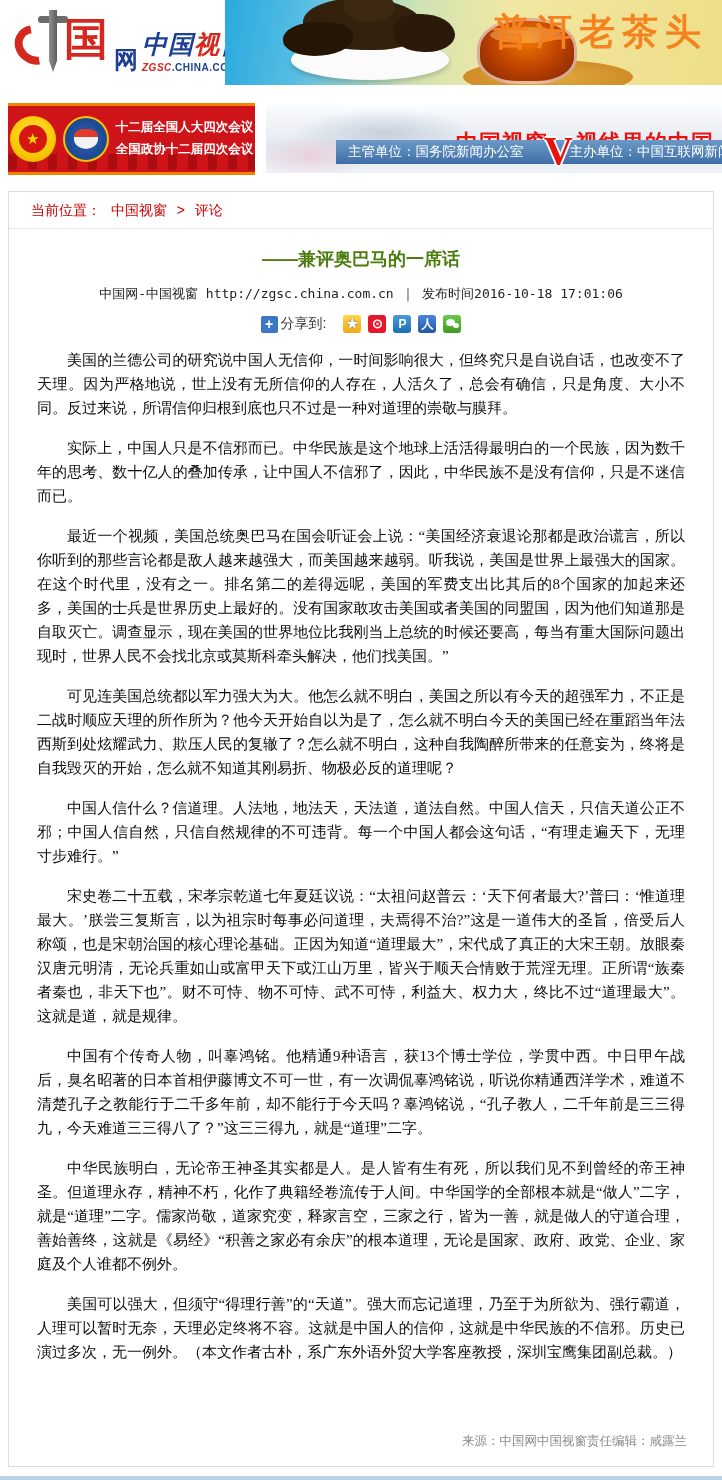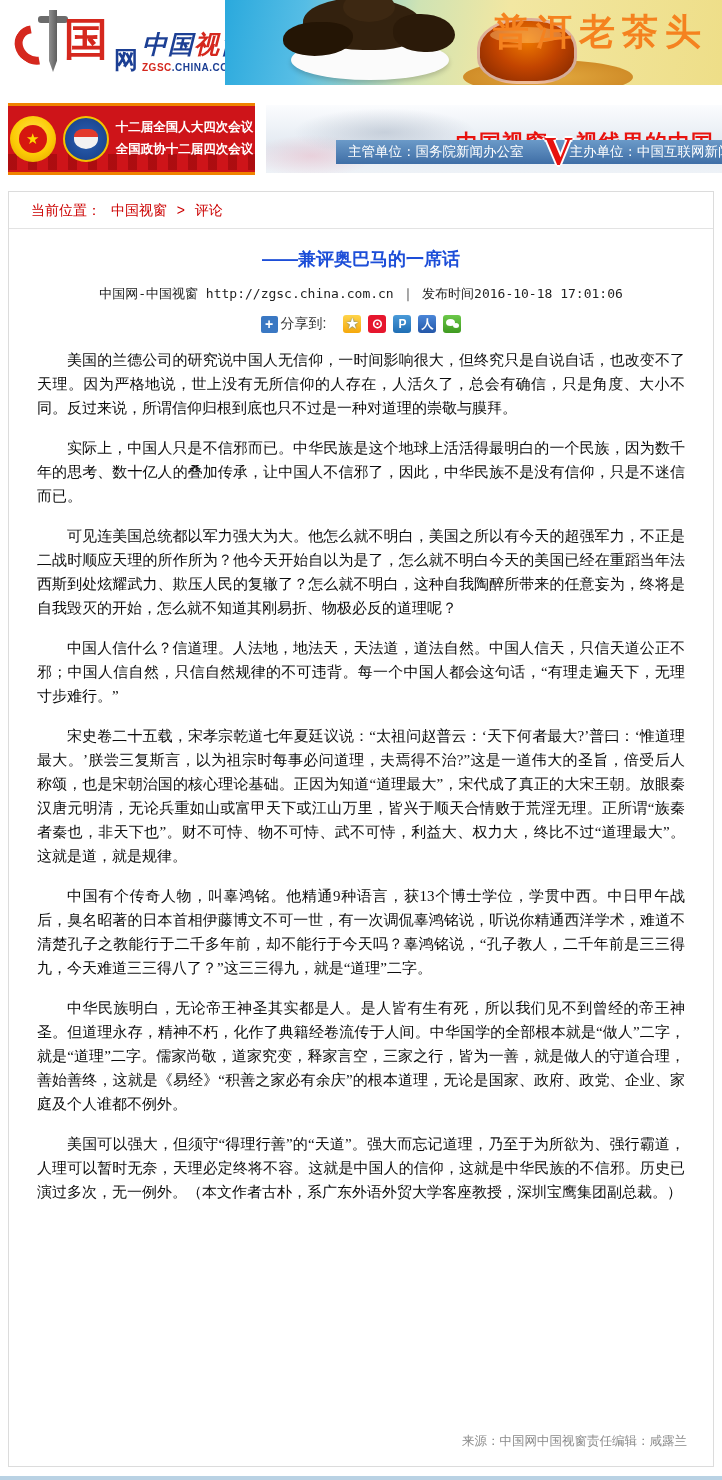--- a/index.html
+++ b/index.html
@@ -23,21 +23,21 @@
     font-weight:bold; font-size:44px; color:#d5281e; line-height:1; }
   .logo-wang { position:absolute; left:108px; top:38px; font-weight:bold; font-size:24px; color:#1c3f94; }
   .cw-logo { position:absolute; left:136px; top:22px; white-space:nowrap; }
   .cw-main { font-weight:bold; font-size:25px; font-style:italic; letter-spacing:1px; }
   .cw-blue { color:#1c3f94; } .cw-red { color:#d5281e; }
   .magnifier { position:absolute; right:14px; top:-4px; width:13px; height:13px; border:3px solid #8a8a8a;
     border-radius:50%; background:rgba(230,230,230,.6); }
   .magnifier::after { content:""; position:absolute; left:10px; top:10px; width:3px; height:8px;
     background:#8a8a8a; transform:rotate(-45deg); }
   .cw-domain { font-size:10px; font-weight:bold; letter-spacing:.5px; margin-top:1px; text-align:center; }
-  .dom-red { color:#d5281e; } .dom-blue { color:#1c3f94; }
+  .dom-red { color:#d5281e;font-style:italic; } .dom-blue { color:#1c3f94; }
 
   .ad-banner { position:absolute; right:0; top:0; width:497px; height:85px; overflow:hidden; cursor:pointer;
     background:linear-gradient(100deg,#2aa9dd 0%,#56bde5 16%,#cfe3b4 38%,#f2e7a2 56%,#eede88 100%); }
   .mat { position:absolute; left:238px; top:60px; width:170px; height:34px; border-radius:50%;
     background:radial-gradient(#e2a93f,#c9811f); }
   .plate { position:absolute; left:66px; top:40px; width:158px; height:40px; border-radius:50%;
     background:#fbfbfb; box-shadow:0 3px 5px rgba(0,0,0,.18); }
   .blob { position:absolute; background:#33210e; }
   .b1 { left:78px; top:-2px; width:120px; height:52px; border-radius:46% 54% 40% 50%; }
   .b2 { left:58px; top:22px; width:70px; height:34px; border-radius:50% 40% 55% 45%; background:#241505; }
@@ -90,21 +90,21 @@
   
   .content-box { margin:16px 8px 0 8px; height:1276px; border:1px solid #dcdcdc; background:#fff;
     position:relative; overflow:hidden; }
   .breadcrumb { height:37px; line-height:37px; padding-left:22px; font-size:14px; color:#c00;
     border-bottom:1px solid #e3e3e3; }
   .breadcrumb span { margin-right:6px; }
   .bc-link { cursor:pointer; }
 
   .article-title { text-align:center; margin-top:22px; font-size:29px; font-weight:bold; color:#000;
     letter-spacing:2px; }
-  .article-subtitle { text-align:center; margin-top:18px; font-size:18px; font-weight:bold; color:#1d4ed8; }
+  .article-subtitle { text-align:center; margin-top:18px; font-size:18px; font-weight:bold; color:#4d7c0f; }
   .article-meta { text-align:center; margin-top:14px; font-size:13px; color:#222;
     font-family:"DejaVu Sans Mono", monospace; }
   .share-row { display:flex; justify-content:center; align-items:center; margin-top:11px; height:20px; }
   .share-plus { width:17px; height:17px; background:#3a78c3; color:#fff; font-weight:bold; font-size:14px;
     line-height:17px; text-align:center; border-radius:2px; cursor:pointer; }
   .share-label { font-size:14px; color:#333; margin:0 10px 0 3px; }
   .share-icon { width:18px; height:18px; border-radius:3px; margin-left:7px; cursor:pointer;
     color:#fff; font-size:12px; line-height:18px; text-align:center; font-weight:bold; position:relative; }
   .si-0 { background:linear-gradient(#ffd44a,#f5a80c); }
   .si-0 .g { color:#fff; text-shadow:0 0 2px #2b6fc0; font-size:13px; }
@@ -203,20 +203,21 @@
     <span class="share-icon si-3"><span class="g">人</span></span>
     <span class="share-icon si-4">
         <span class="bub1"></span>
         <span class="bub2"></span>
       </span>
   </div>
 
   <div class="article-body">
     <p>美国的兰德公司的研究说中国人无信仰，一时间影响很大，但终究只是自说自话，也改变不了天理。因为严格地说，世上没有无所信仰的人存在，人活久了，总会有确信，只是角度、大小不同。反过来说，所谓信仰归根到底也只不过是一种对道理的崇敬与膜拜。</p>
     <p>实际上，中国人只是不信邪而已。中华民族是这个地球上活活得最明白的一个民族，因为数千年的思考、数十亿人的叠加传承，让中国人不信邪了，因此，中华民族不是没有信仰，只是不迷信而已。</p>
+    <p>最近一个视频，美国总统奥巴马在国会听证会上说：“美国经济衰退论那都是政治谎言，所以你听到的那些言论都是敌人越来越强大，而美国越来越弱。听我说，美国是世界上最强大的国家。在这个时代里，没有之一。排名第二的差得远呢，美国的军费支出比其后的8个国家的加起来还多，美国的士兵是世界历史上最好的。没有国家敢攻击美国或者美国的同盟国，因为他们知道那是自取灭亡。调查显示，现在美国的世界地位比我刚当上总统的时候还要高，每当有重大国际问题出现时，世界人民不会找北京或莫斯科牵头解决，他们找美国。”</p>
     <p>可见连美国总统都以军力强大为大。他怎么就不明白，美国之所以有今天的超强军力，不正是二战时顺应天理的所作所为？他今天开始自以为是了，怎么就不明白今天的美国已经在重蹈当年法西斯到处炫耀武力、欺压人民的复辙了？怎么就不明白，这种自我陶醉所带来的任意妄为，终将是自我毁灭的开始，怎么就不知道其刚易折、物极必反的道理呢？</p>
     <p>中国人信什么？信道理。人法地，地法天，天法道，道法自然。中国人信天，只信天道公正不邪；中国人信自然，只信自然规律的不可违背。每一个中国人都会这句话，“有理走遍天下，无理寸步难行。”</p>
     <p>宋史卷二十五载，宋孝宗乾道七年夏廷议说：“太祖问赵普云：‘天下何者最大?’普曰：‘惟道理最大。’朕尝三复斯言，以为祖宗时每事必问道理，夫焉得不治?”这是一道伟大的圣旨，倍受后人称颂，也是宋朝治国的核心理论基础。正因为知道“道理最大”，宋代成了真正的大宋王朝。放眼秦汉唐元明清，无论兵重如山或富甲天下或江山万里，皆兴于顺天合情败于荒淫无理。正所谓“族秦者秦也，非天下也”。财不可恃、物不可恃、武不可恃，利益大、权力大，终比不过“道理最大”。这就是道，就是规律。</p>
     <p>中国有个传奇人物，叫辜鸿铭。他精通9种语言，获13个博士学位，学贯中西。中日甲午战后，臭名昭著的日本首相伊藤博文不可一世，有一次调侃辜鸿铭说，听说你精通西洋学术，难道不清楚孔子之教能行于二千多年前，却不能行于今天吗？辜鸿铭说，“孔子教人，二千年前是三三得九，今天难道三三得八了？”这三三得九，就是“道理”二字。</p>
     <p>中华民族明白，无论帝王神圣其实都是人。是人皆有生有死，所以我们见不到曾经的帝王神圣。但道理永存，精神不朽，化作了典籍经卷流传于人间。中华国学的全部根本就是“做人”二字，就是“道理”二字。儒家尚敬，道家究变，释家言空，三家之行，皆为一善，就是做人的守道合理，善始善终，这就是《易经》“积善之家必有余庆”的根本道理，无论是国家、政府、政党、企业、家庭及个人谁都不例外。</p>
     <p>美国可以强大，但须守“得理行善”的“天道”。强大而忘记道理，乃至于为所欲为、强行霸道，人理可以暂时无奈，天理必定终将不容。这就是中国人的信仰，这就是中华民族的不信邪。历史已演过多次，无一例外。（本文作者古朴，系广东外语外贸大学客座教授，深圳宝鹰集团副总裁。）</p>
   </div>
 
   <div class="box-footer">
     <span>来源：中国网中国视窗</span>

